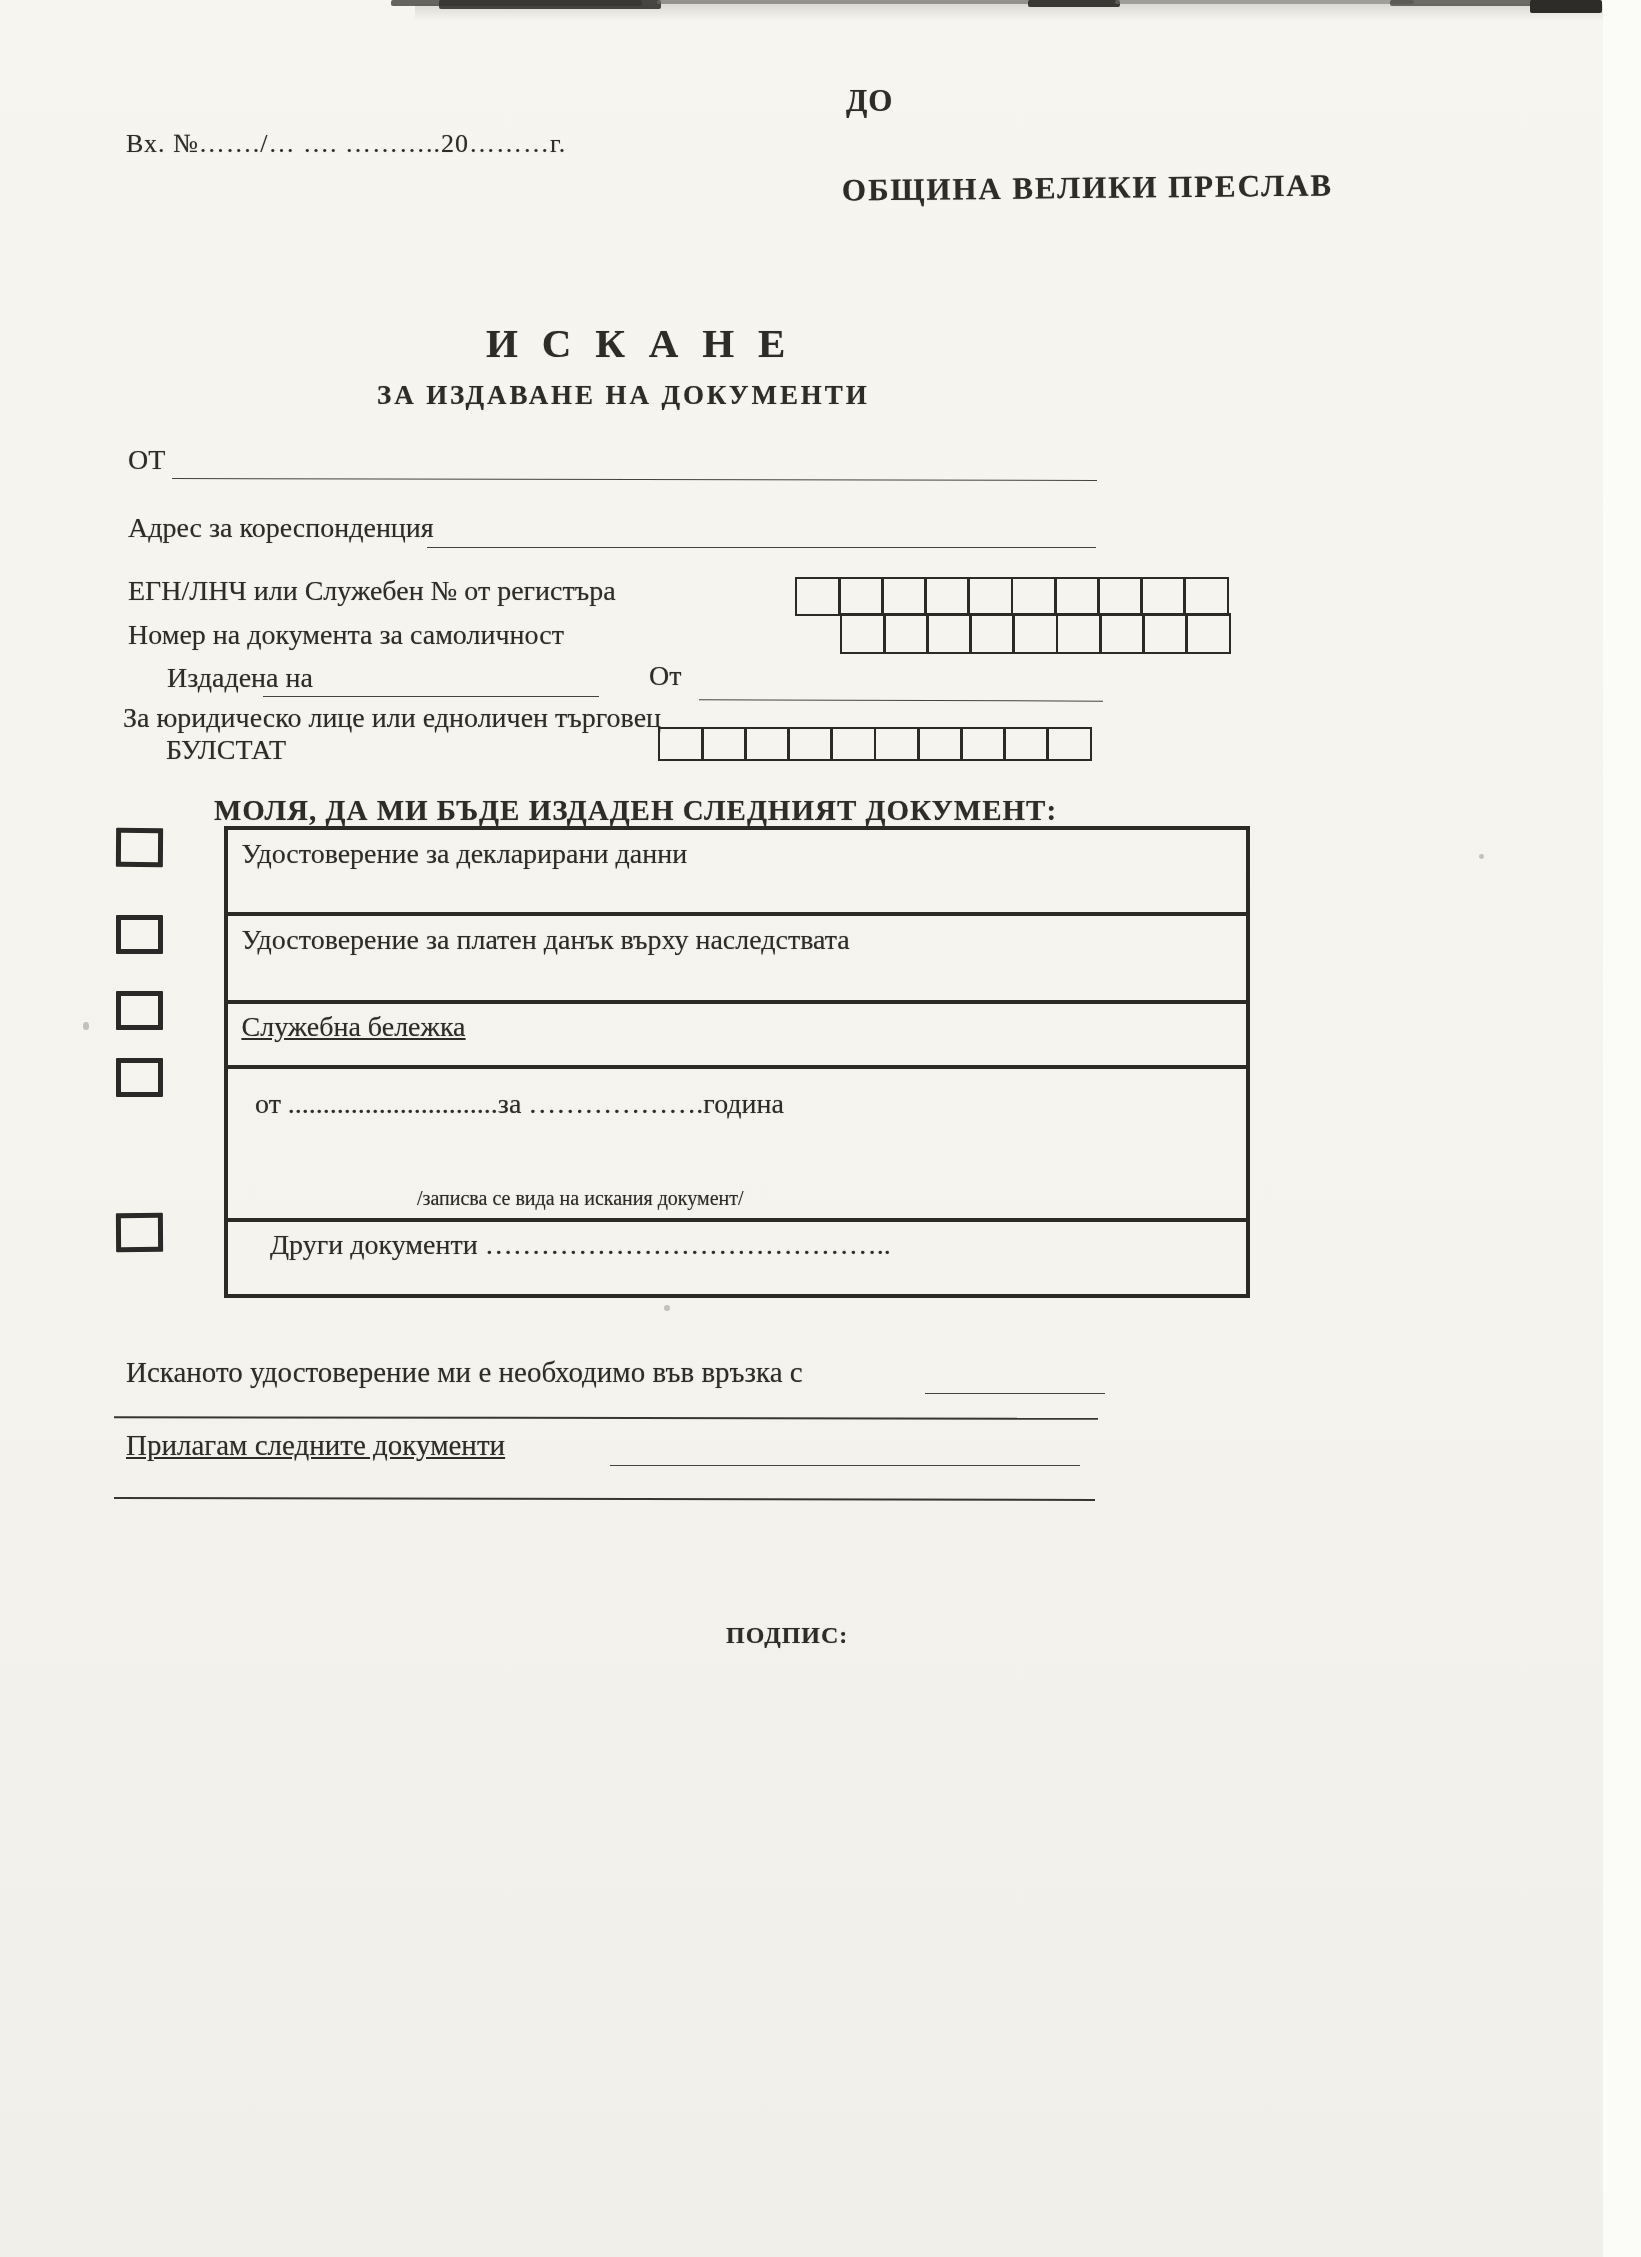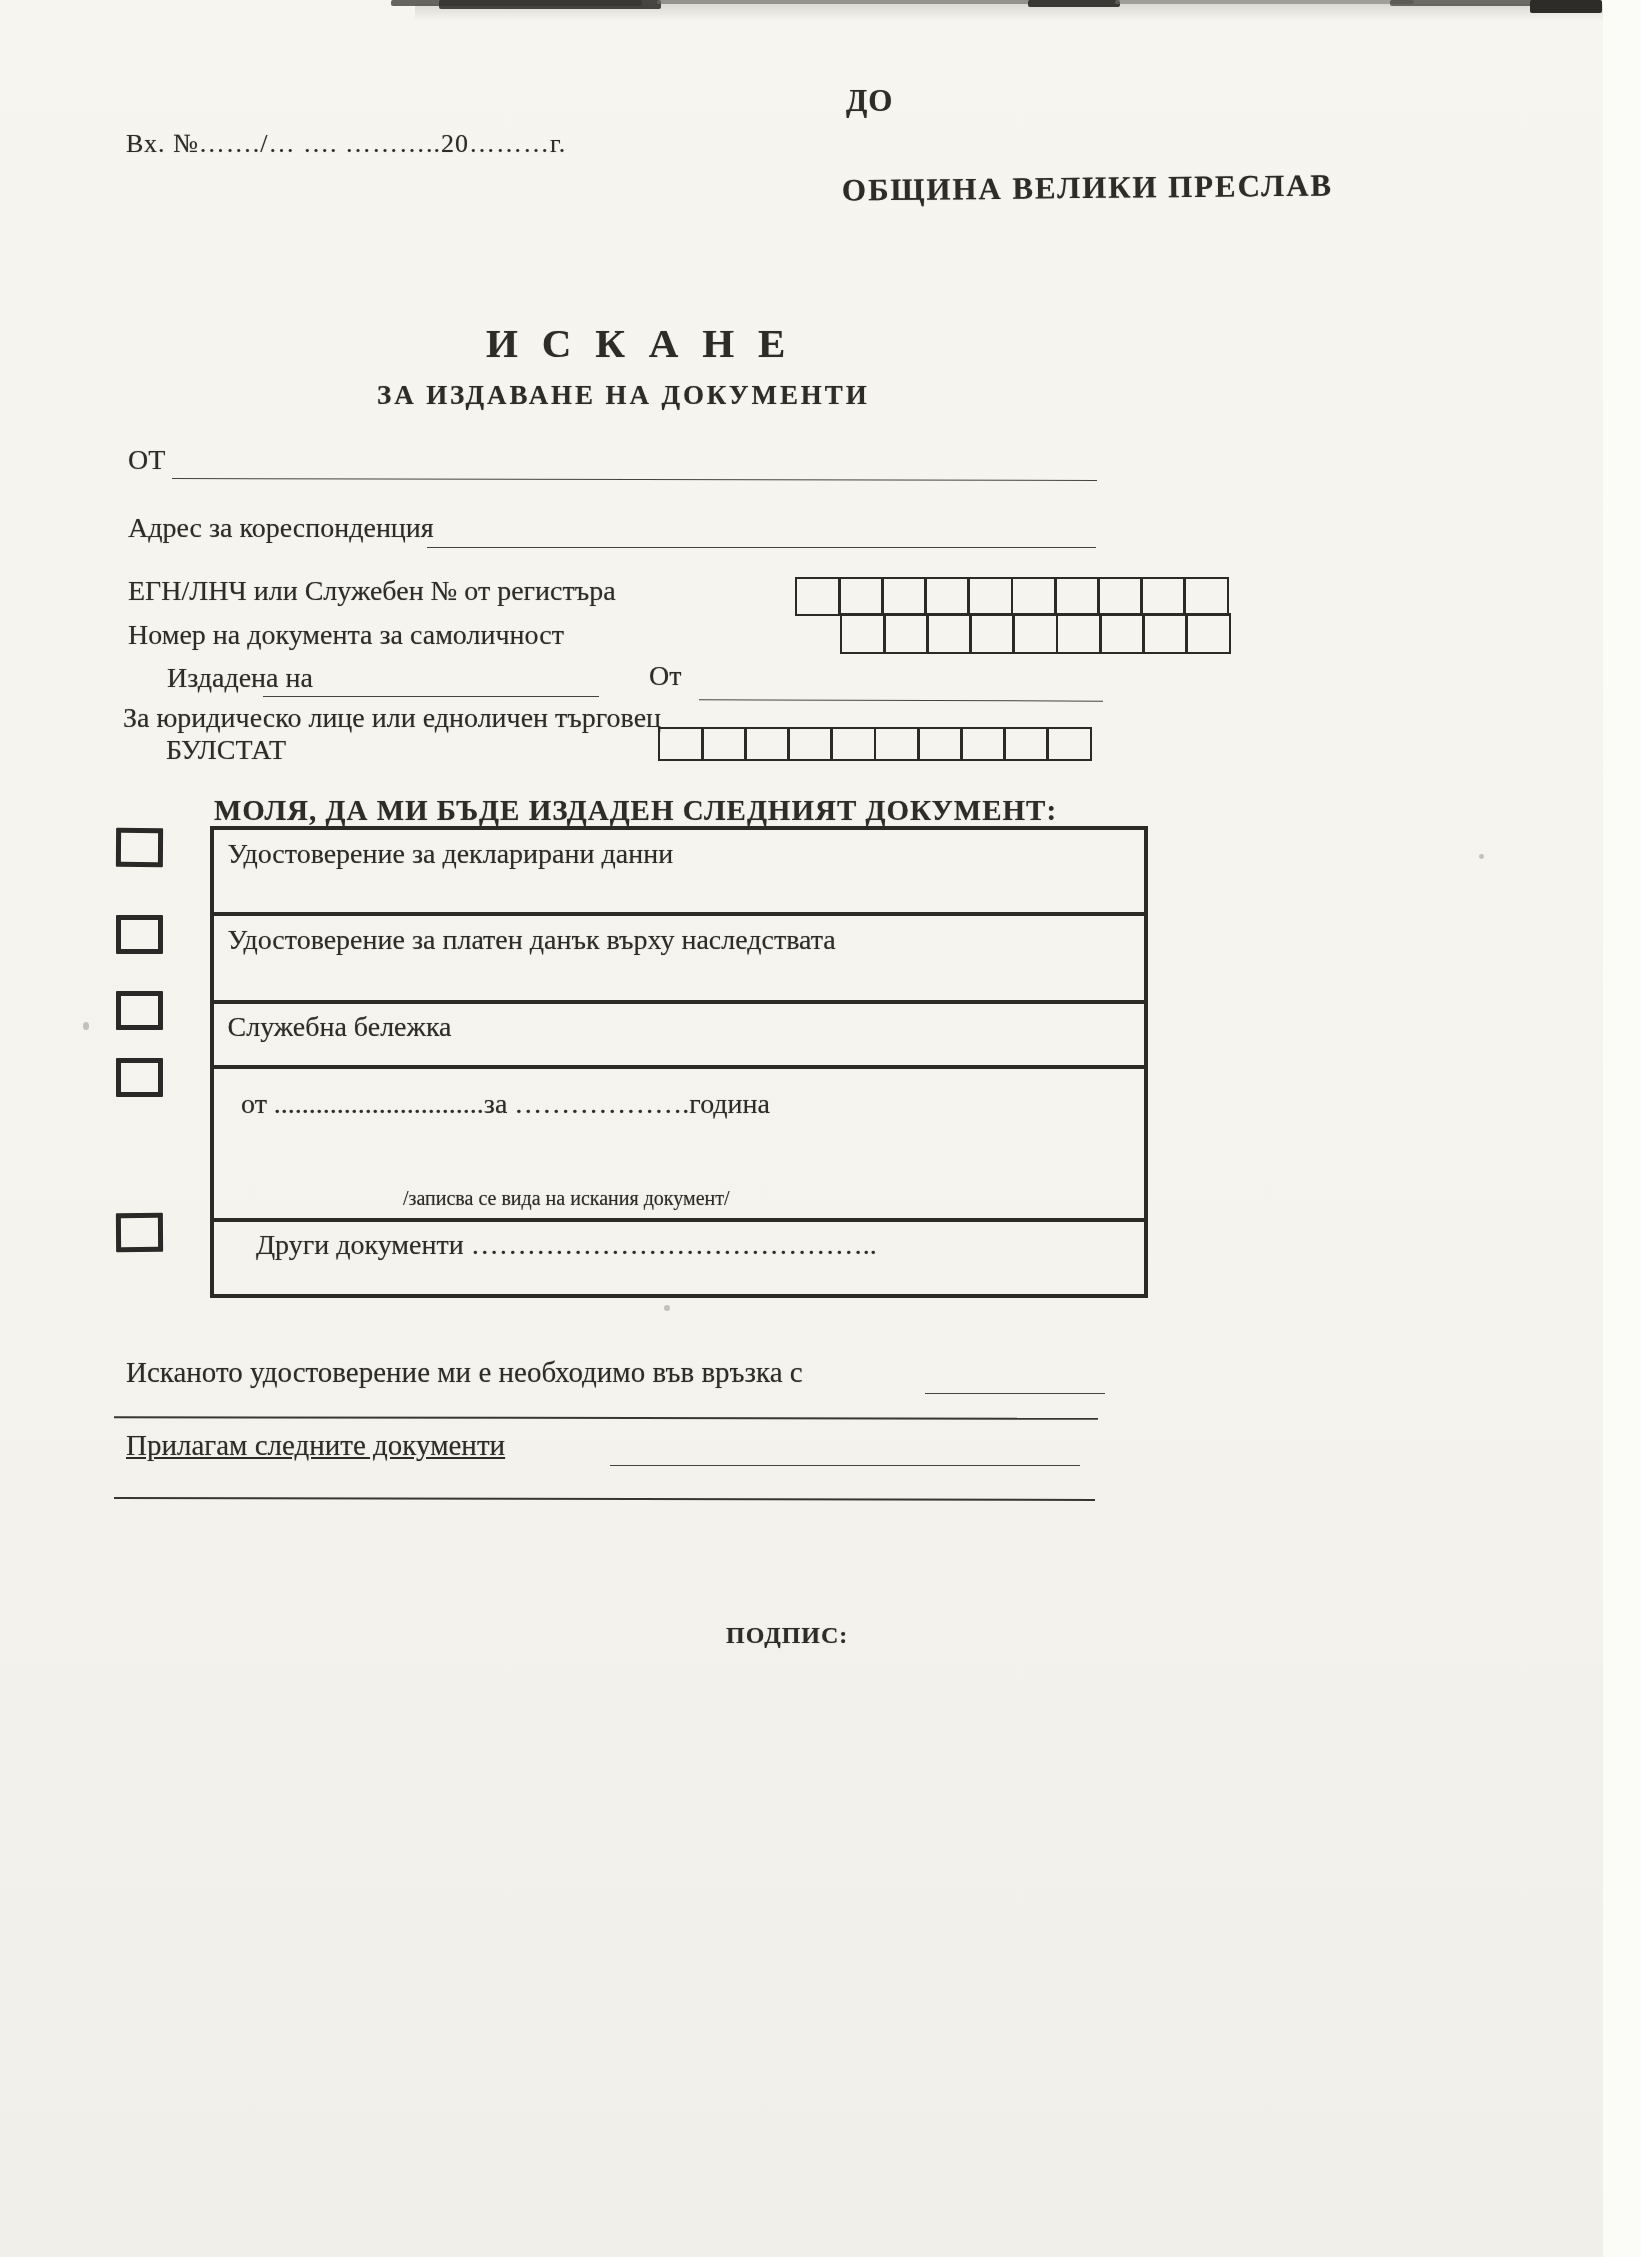--- a/index.html
+++ b/index.html
@@ -41,27 +41,27 @@
   .egn-r1 .cell{height:35px;}
   .egn-r2 .cell{height:37px;}
   .egn-r2{margin-left:45px;margin-top:-2.9px;}
   .bulstat .cell{height:30px;}
 
   
   .cb{position:absolute;left:116px;width:37px;height:29px;border:5.8px solid #2a2927;border-radius:1px;}
 
   
   #options-table{
-    position:absolute;left:210px;top:826px;width:938px;
+    position:absolute;left:224px;top:826px;width:1026px;
     border:4.8px solid #2b2a27;box-sizing:border-box;
   }
   .row{position:relative;border-bottom:4.8px solid #2b2a27;padding:7.7px 13.5px;
        box-sizing:content-box;font-size:28px;}
   .row:last-child{border-bottom:none;}
-  .r1{height:67px;}.r2{height:68px;}.r3{height:46px;}.r4{height:133px;}.r5{height:57px;padding-left:42px;}
+  .r1{height:67px;}.r2{height:68px;}.r3{height:46px;text-decoration:underline;}.r4{height:133px;}.r5{height:57px;padding-left:42px;}
   .opt-label2{margin-top:11px;padding-left:13.5px;}
   .opt-note{position:absolute;left:189px;bottom:7.7px;font-size:20px;}
 
   .body-text{font-size:28px;}
 </style>
 </head>
 <body>
 
 <div id="page">
 

